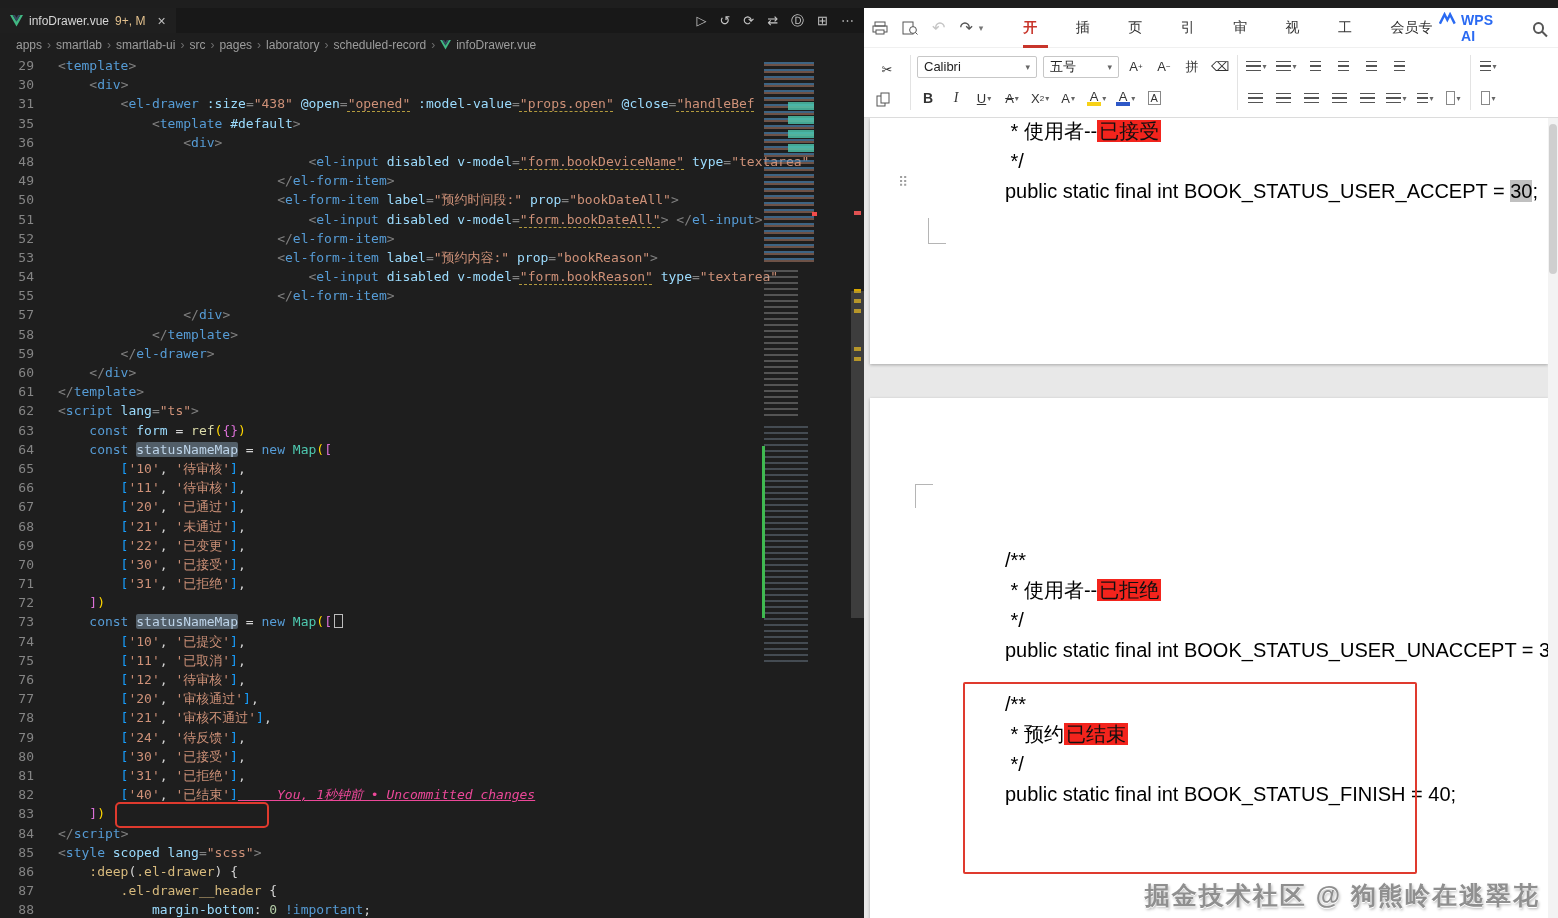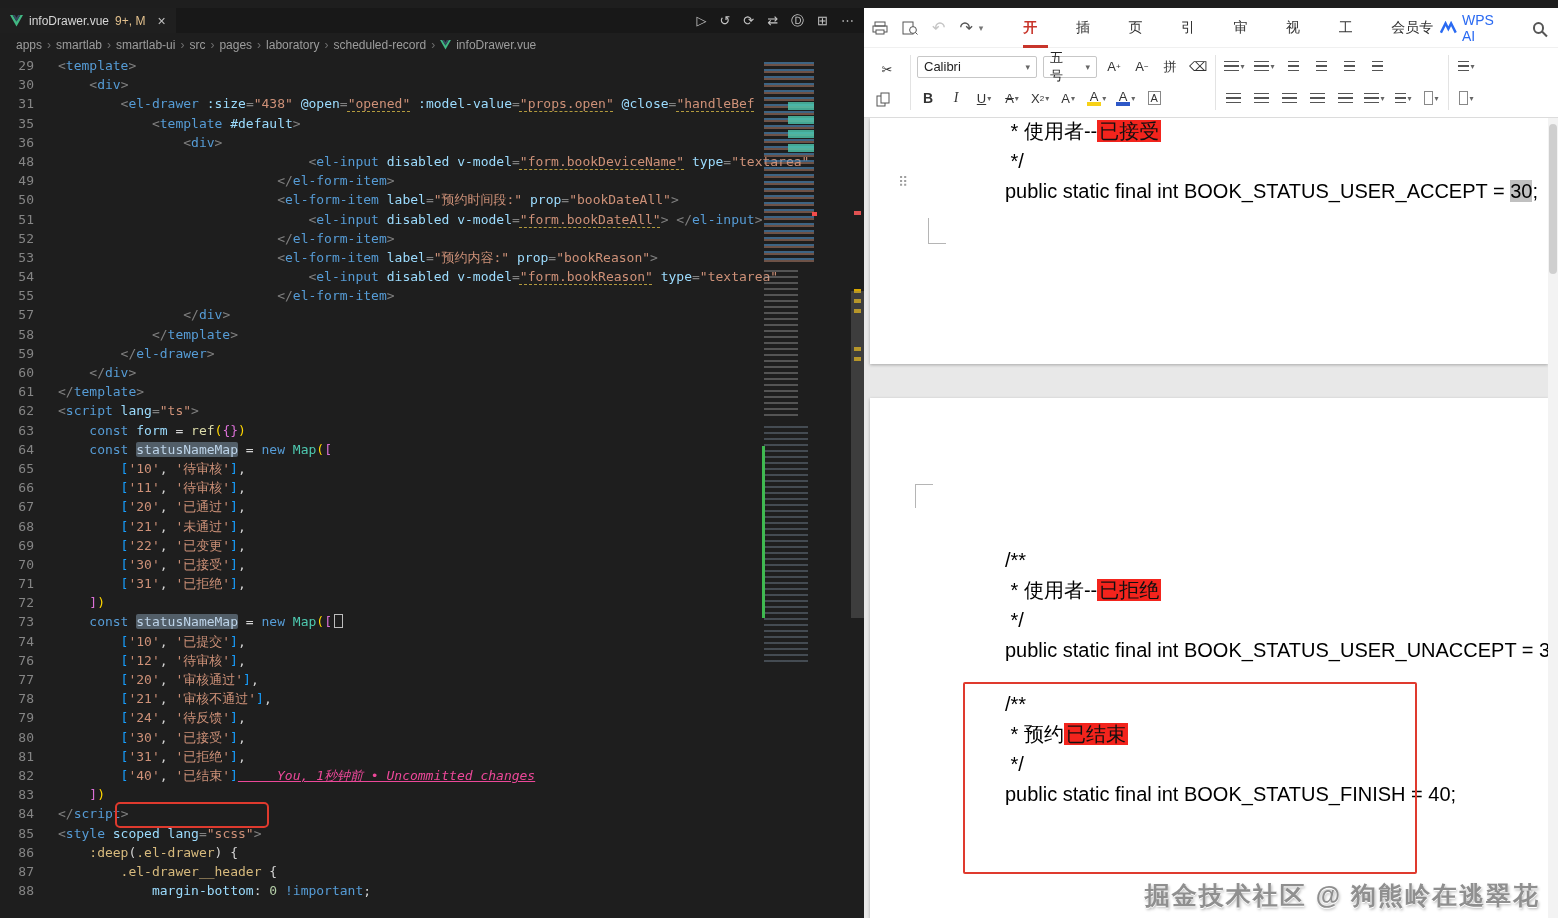--- a/index.html
+++ b/index.html
@@ -49,21 +49,21 @@
   
   .wps{position:relative;flex:1;height:918px;background:#ffffff;color:#333;overflow:hidden;}
   .menubar{position:absolute;left:0;top:0;right:0;height:40px;display:flex;align-items:center;background:#fff;border-bottom:1px solid #f0f0f0;padding:0 14px 0 8px;}
   .mb-icons{display:flex;align-items:center;gap:14px;color:#555;}
   .mb-icons .dis{color:#c5c5c5;}
   .mb-caret{font-size:9px;color:#777;margin-left:-8px;}
   .mtabs{display:flex;gap:28px;margin-left:40px;font-size:14px;height:40px;align-items:center;}
   .mtab{height:40px;line-height:38px;cursor:default;color:#333;}
   .mtab.active{color:#c8352b;font-weight:bold;border-bottom:3px solid #c8352b;}
   .mb-spacer{flex:1;}
-  .wpsai{display:flex;align-items:center;gap:5px;color:#2a6af2;font-weight:normal;font-size:14px;margin-right:26px;}
+  .wpsai{display:flex;align-items:flex-start;gap:5px;color:#2a6af2;font-weight:bold;font-size:14px;margin-right:26px;}
   .searchico{width:12px;height:12px;border:2px solid #555;border-radius:50%;position:relative;}
   .searchico::after{content:'';position:absolute;width:7px;height:2px;background:#555;transform:rotate(45deg);right:-6px;bottom:-3px;}
 
   .toolbar{position:absolute;left:0;top:40px;right:0;height:70px;background:#fff;border-bottom:1px solid #dcdcdc;display:flex;align-items:stretch;padding:3px 6px;}
   .tdiv{width:1px;background:#e3e3e3;margin:4px 6px;}
   .clipcol{display:flex;flex-direction:column;justify-content:space-around;padding:2px 6px;color:#555;font-size:13px;}
   .trow{display:flex;align-items:center;gap:6px;height:30px;}
   .fontcol,.paracol,.endcol{display:flex;flex-direction:column;justify-content:space-around;}
   .combo{border:1px solid #c7c7c7;border-radius:2px;height:22px;display:flex;align-items:center;padding:0 6px;gap:10px;font-size:13px;color:#222;background:#fff;}
   .combo .caret{font-size:9px;color:#666;}
@@ -174,20 +174,21 @@
           <div class="line"><span class="ln">65</span><span class="segs"><span class="sg-b3">        [</span><span class="sg-str">'10'</span><span class="sg-txt">, </span><span class="sg-str">'待审核'</span><span class="sg-b3">]</span><span class="sg-txt">,</span></span></div>
           <div class="line"><span class="ln">66</span><span class="segs"><span class="sg-b3">        [</span><span class="sg-str">'11'</span><span class="sg-txt">, </span><span class="sg-str">'待审核'</span><span class="sg-b3">]</span><span class="sg-txt">,</span></span></div>
           <div class="line"><span class="ln">67</span><span class="segs"><span class="sg-b3">        [</span><span class="sg-str">'20'</span><span class="sg-txt">, </span><span class="sg-str">'已通过'</span><span class="sg-b3">]</span><span class="sg-txt">,</span></span></div>
           <div class="line"><span class="ln">68</span><span class="segs"><span class="sg-b3">        [</span><span class="sg-str">'21'</span><span class="sg-txt">, </span><span class="sg-str">'未通过'</span><span class="sg-b3">]</span><span class="sg-txt">,</span></span></div>
           <div class="line"><span class="ln">69</span><span class="segs"><span class="sg-b3">        [</span><span class="sg-str">'22'</span><span class="sg-txt">, </span><span class="sg-str">'已变更'</span><span class="sg-b3">]</span><span class="sg-txt">,</span></span></div>
           <div class="line"><span class="ln">70</span><span class="segs"><span class="sg-b3">        [</span><span class="sg-str">'30'</span><span class="sg-txt">, </span><span class="sg-str">'已接受'</span><span class="sg-b3">]</span><span class="sg-txt">,</span></span></div>
           <div class="line"><span class="ln">71</span><span class="segs"><span class="sg-b3">        [</span><span class="sg-str">'31'</span><span class="sg-txt">, </span><span class="sg-str">'已拒绝'</span><span class="sg-b3">]</span><span class="sg-txt">,</span></span></div>
           <div class="line"><span class="ln">72</span><span class="segs"><span class="sg-b2">    ]</span><span class="sg-b1">)</span></span></div>
           <div class="line"><span class="ln">73</span><span class="segs"><span class="sg-kw">    const </span><span class="sg-hl">statusNameMap</span><span class="sg-txt"> = </span><span class="sg-kw">new</span><span class="sg-cls"> Map</span><span class="sg-b1">(</span><span class="sg-b2">[</span><span class="sg-cbox"></span></span></div>
           <div class="line"><span class="ln">74</span><span class="segs"><span class="sg-b3">        [</span><span class="sg-str">'10'</span><span class="sg-txt">, </span><span class="sg-str">'已提交'</span><span class="sg-b3">]</span><span class="sg-txt">,</span></span></div>
+          <div class="line"><span class="ln">75</span><span class="segs"><span class="sg-b3">        [</span><span class="sg-str">'11'</span><span class="sg-txt">, </span><span class="sg-str">'已取消'</span><span class="sg-b3">]</span><span class="sg-txt">,</span></span></div>
           <div class="line"><span class="ln">76</span><span class="segs"><span class="sg-b3">        [</span><span class="sg-str">'12'</span><span class="sg-txt">, </span><span class="sg-str">'待审核'</span><span class="sg-b3">]</span><span class="sg-txt">,</span></span></div>
           <div class="line"><span class="ln">77</span><span class="segs"><span class="sg-b3">        [</span><span class="sg-str">'20'</span><span class="sg-txt">, </span><span class="sg-str">'审核通过'</span><span class="sg-b3">]</span><span class="sg-txt">,</span></span></div>
           <div class="line"><span class="ln">78</span><span class="segs"><span class="sg-b3">        [</span><span class="sg-str">'21'</span><span class="sg-txt">, </span><span class="sg-str">'审核不通过'</span><span class="sg-b3">]</span><span class="sg-txt">,</span></span></div>
           <div class="line"><span class="ln">79</span><span class="segs"><span class="sg-b3">        [</span><span class="sg-str">'24'</span><span class="sg-txt">, </span><span class="sg-str">'待反馈'</span><span class="sg-b3">]</span><span class="sg-txt">,</span></span></div>
           <div class="line"><span class="ln">80</span><span class="segs"><span class="sg-b3">        [</span><span class="sg-str">'30'</span><span class="sg-txt">, </span><span class="sg-str">'已接受'</span><span class="sg-b3">]</span><span class="sg-txt">,</span></span></div>
           <div class="line"><span class="ln">81</span><span class="segs"><span class="sg-b3">        [</span><span class="sg-str">'31'</span><span class="sg-txt">, </span><span class="sg-str">'已拒绝'</span><span class="sg-b3">]</span><span class="sg-txt">,</span></span></div>
           <div class="line"><span class="ln">82</span><span class="segs"><span class="sg-b3">        [</span><span class="sg-str">'40'</span><span class="sg-txt">, </span><span class="sg-str">'已结束'</span><span class="sg-b3">]</span><span class="sg-blame">     You, 1秒钟前 • Uncommitted changes</span></span></div>
           <div class="line"><span class="ln">83</span><span class="segs"><span class="sg-b2">    ]</span><span class="sg-b1">)</span></span></div>
           <div class="line"><span class="ln">84</span><span class="segs"><span class="sg-p">&lt;/</span><span class="sg-tag">script</span><span class="sg-p">&gt;</span></span></div>
           <div class="line"><span class="ln">85</span><span class="segs"><span class="sg-p">&lt;</span><span class="sg-tag">style</span><span class="sg-attr"> scoped</span><span class="sg-attr"> lang</span><span class="sg-p">=</span><span class="sg-str">"scss"</span><span class="sg-p">&gt;</span></span></div>
@@ -262,21 +263,21 @@
             <rect x="5" y="1" width="8" height="10" fill="#fff" stroke="#555"></rect>
           </svg>
       </div>
       <div class="tdiv"></div>
       <div class="fontcol">
         <div class="trow">
           <div class="combo" style="width:120px">
             <span style="flex:1">Calibri</span>
             <span class="caret">▾</span>
           </div>
-          <div class="combo" style="width:54px">
+          <div class="combo" style="width:76px">
             <span style="flex:1">五号</span>
             <span class="caret">▾</span>
           </div>
           <span class="tbtn">
               <span>A</span>
               <sup>+</sup>
             </span>
           <span class="tbtn">
               <span>A</span>
               <sup>−</sup>

